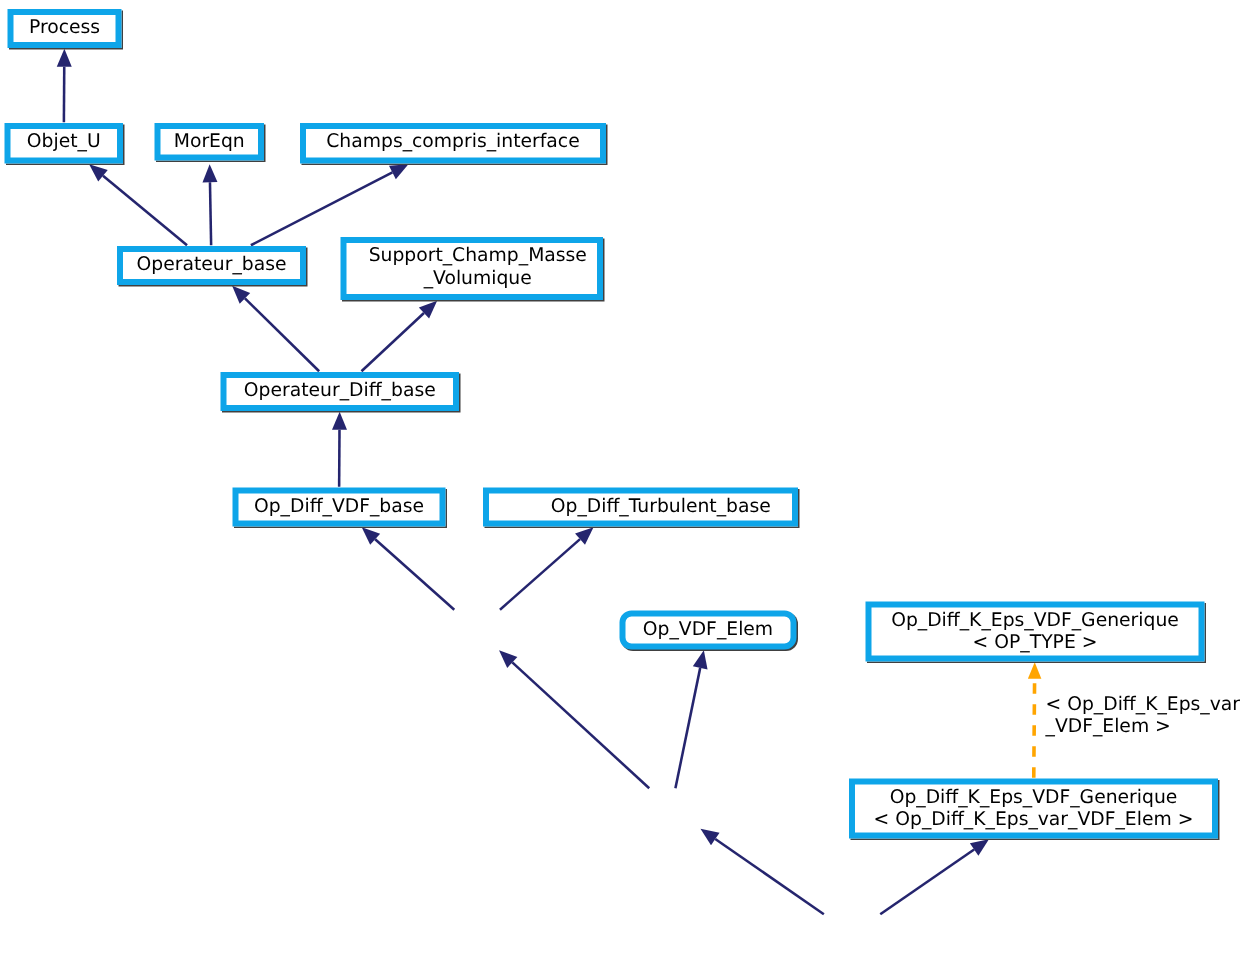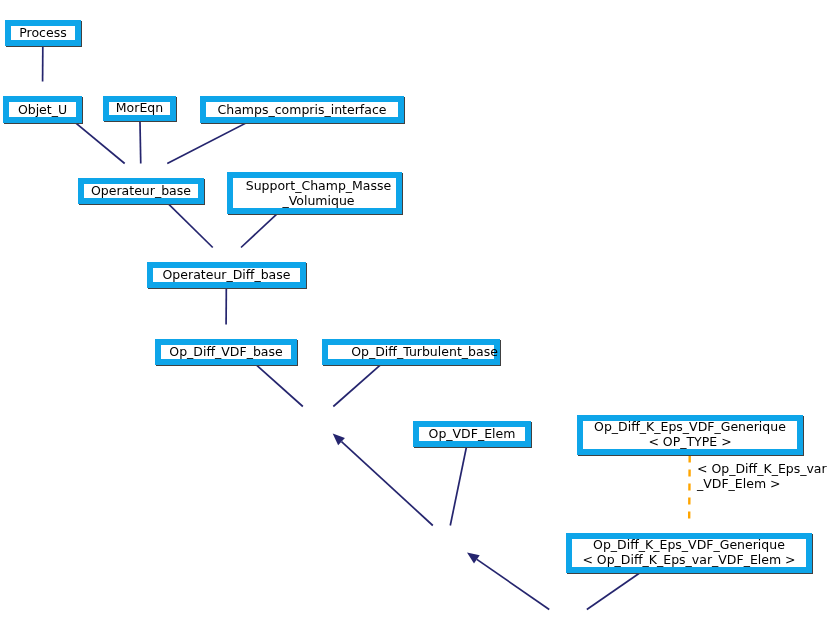--- a/index.html
+++ b/index.html
@@ -21,32 +21,31 @@
     left: 0;
     top: 0;
     width: 839px;
     height: 641px;
     pointer-events: none;
   }
   .uml-node {
     position: absolute;
     box-sizing: border-box;
     background: #ffffff;
-    border: 6px solid #0ea5e9;
+    border: 4px solid #0ea5e9;
     box-shadow: 1px 1px 0 0 #404040;
     display: flex;
-    align-items: flex-end;
+    align-items: flex-start;
     justify-content: center;
     text-align: center;
     color: #000000;
     font-size: 12.5px;
     line-height: 15px;
     white-space: pre-line;
     letter-spacing: 0px;
-    margin-top: 14px;
   }
   .uml-node.highlight {
     background: #bfbfbf;
   }
   .edge-label {
     position: absolute;
     color: #000000;
     font-size: 12.5px;
     line-height: 15px;
     white-space: pre-line;
@@ -90,21 +89,21 @@
     </svg>
 <div class="uml-node" style="left: 5px; top: 6px; width: 76px; height: 26px;"><span>Process</span></div>
     <div class="uml-node" style="left: 3px; top: 82px; width: 79px; height: 27px;"><span>Objet_U</span></div>
     <div class="uml-node" style="left: 103px; top: 82px; width: 73px; height: 25px;"><span>MorEqn</span></div>
     <div class="uml-node" style="left: 200px; top: 82px; width: 204px; height: 27px;"><span>Champs_compris_interface</span></div>
     <div class="uml-node" style="left: 78px; top: 164px; width: 126px; height: 26px;"><span>Operateur_base</span></div>
     <div class="uml-node" style="left: 227px; top: 158px; width: 175px; height: 42px; padding-left: 8px;"><span>Support_Champ_Masse
 _Volumique</span></div>
     <div class="uml-node" style="left: 147px; top: 248px; width: 159px; height: 26px;"><span>Operateur_Diff_base</span></div>
     <div class="uml-node" style="left: 155px; top: 325px; width: 142px; height: 26px;"><span>Op_Diff_VDF_base</span></div>
-    <div class="uml-node" style="left: 322px; top: 325px; width: 178px; height: 26px; padding-left: 27px;"><span>Op_Diff_Turbulent_base</span></div>
-    <div class="uml-node" style="left: 413px; top: 407px; width: 118px; height: 26px;"><span>Op_VDF_Elem</span></div>
+    <div class="uml-node" style="left: 322px; top: 325px; width: 210px; height: 26px; padding-left: 27px;"><span>Op_Diff_Turbulent_base</span></div>
+    <div class="uml-node" style="left: 413px; top: 407px; width: 118px; height: 26px; border-radius: 8px;"><span>Op_VDF_Elem</span></div>
     <div class="uml-node" style="left: 577px; top: 401px; width: 226px; height: 40px;"><span>Op_Diff_K_Eps_VDF_Generique
 &lt; OP_TYPE &gt;</span></div>
     <div class="uml-node" style="left: 566px; top: 519px; width: 246px; height: 40px;"><span>Op_Diff_K_Eps_VDF_Generique
 &lt; Op_Diff_K_Eps_var_VDF_Elem &gt;</span></div>
     <div class="edge-label" style="left: 697px; top: 461px; width: 130px;">&lt; Op_Diff_K_Eps_var
 _VDF_Elem &gt;</div>
   </div>
 
 </body></html>

